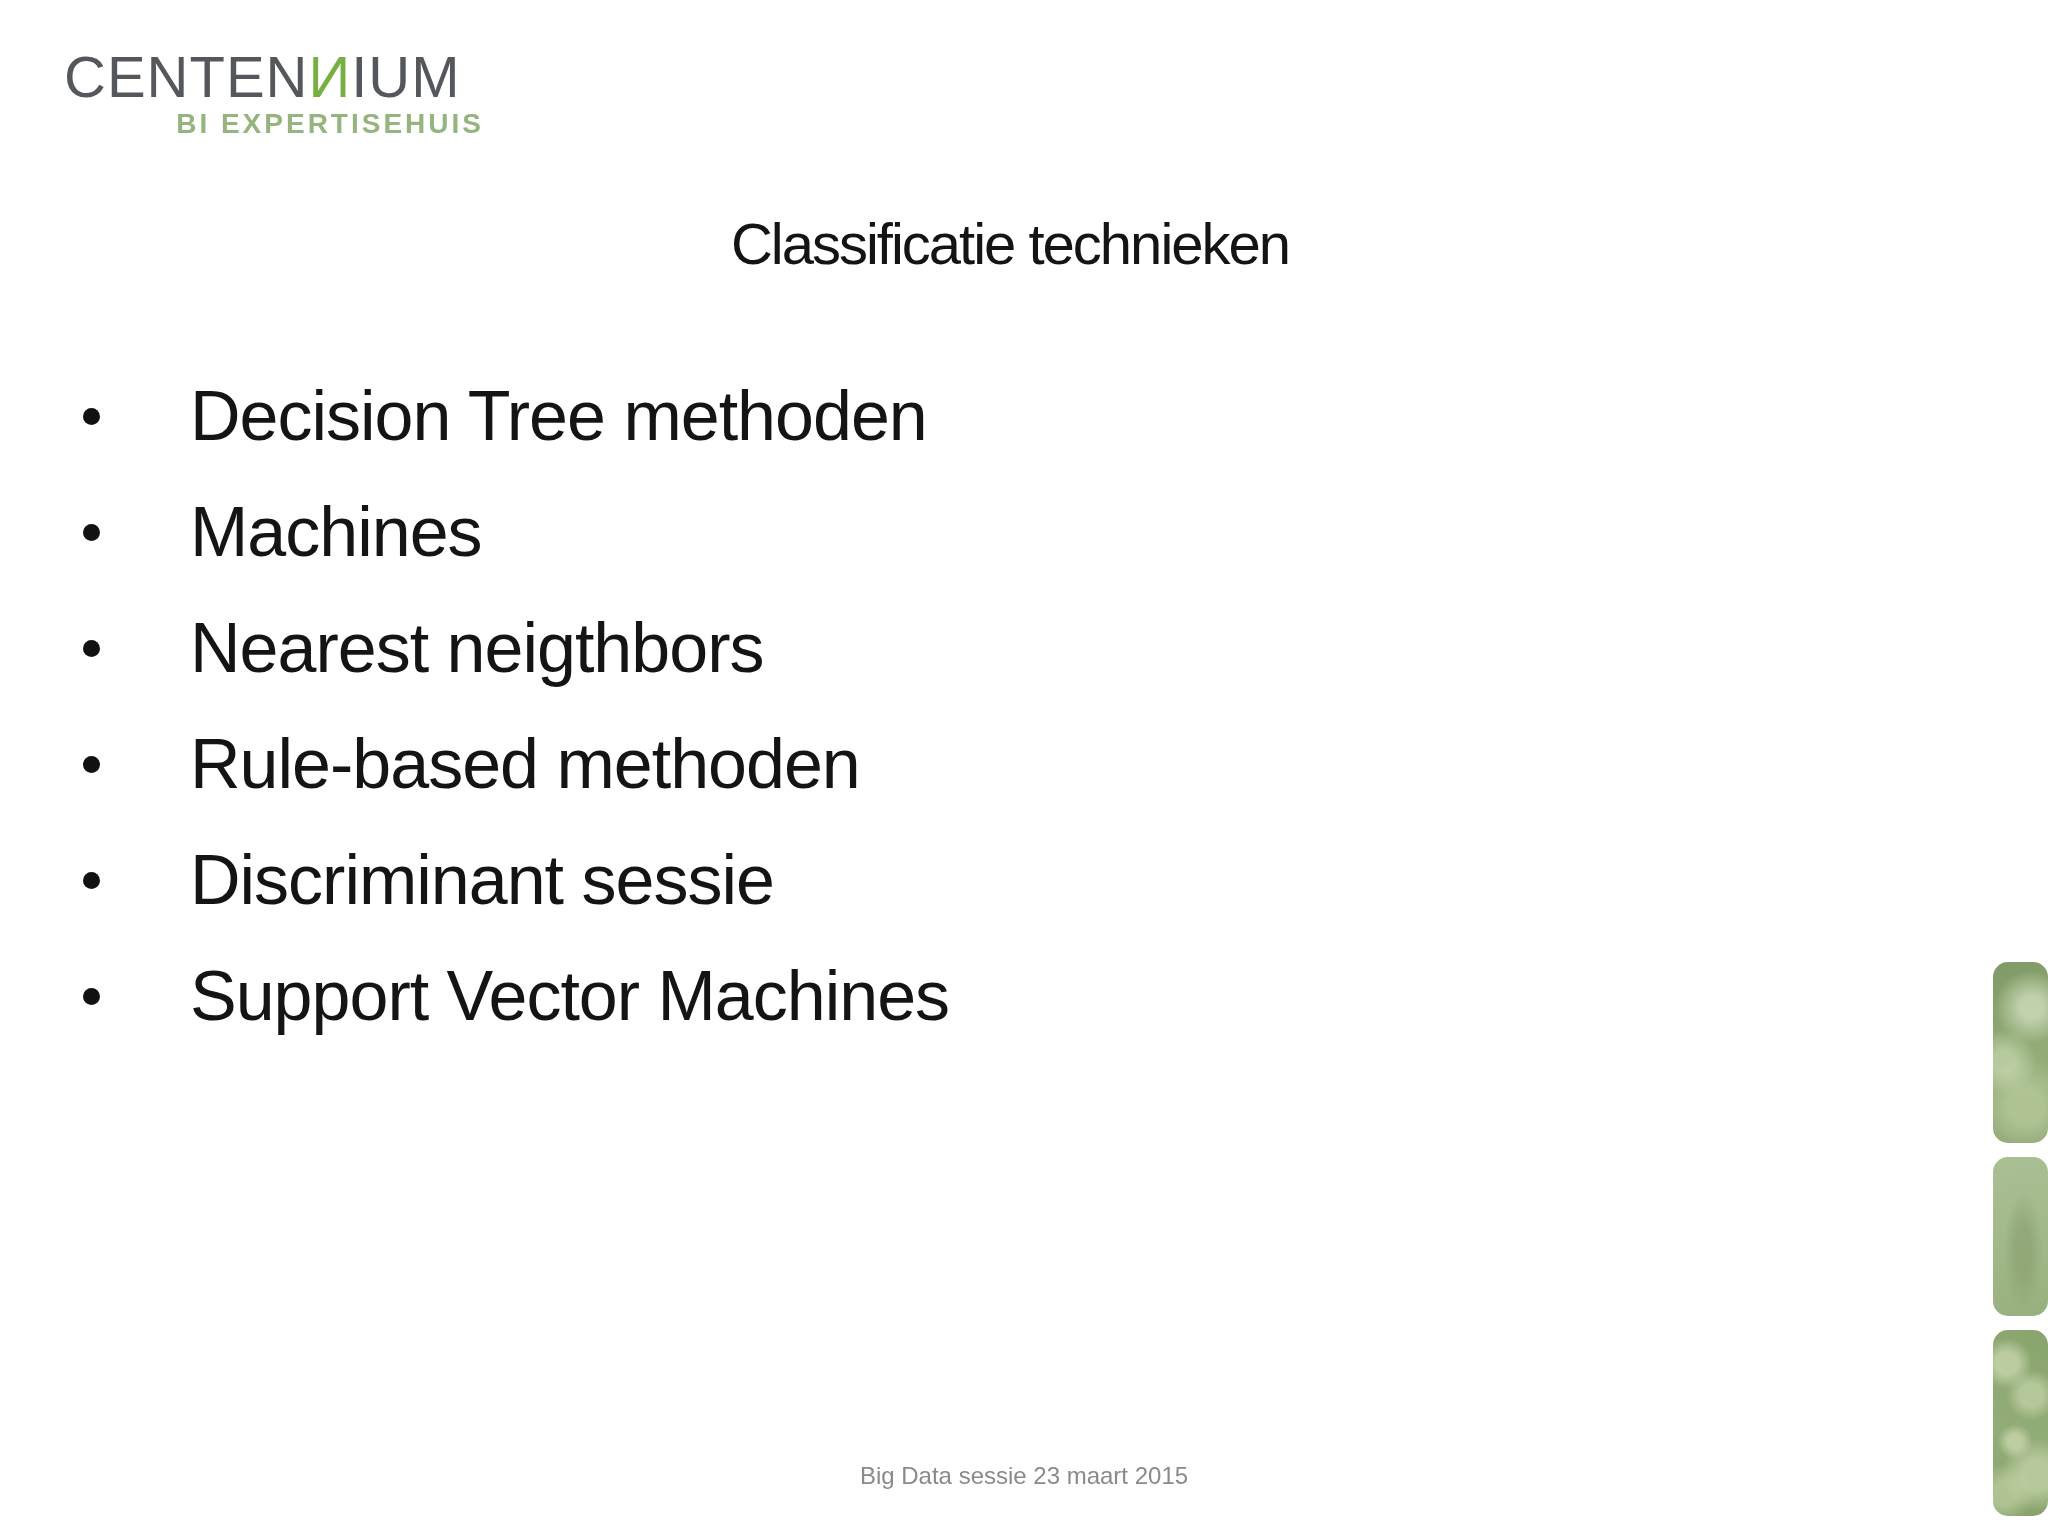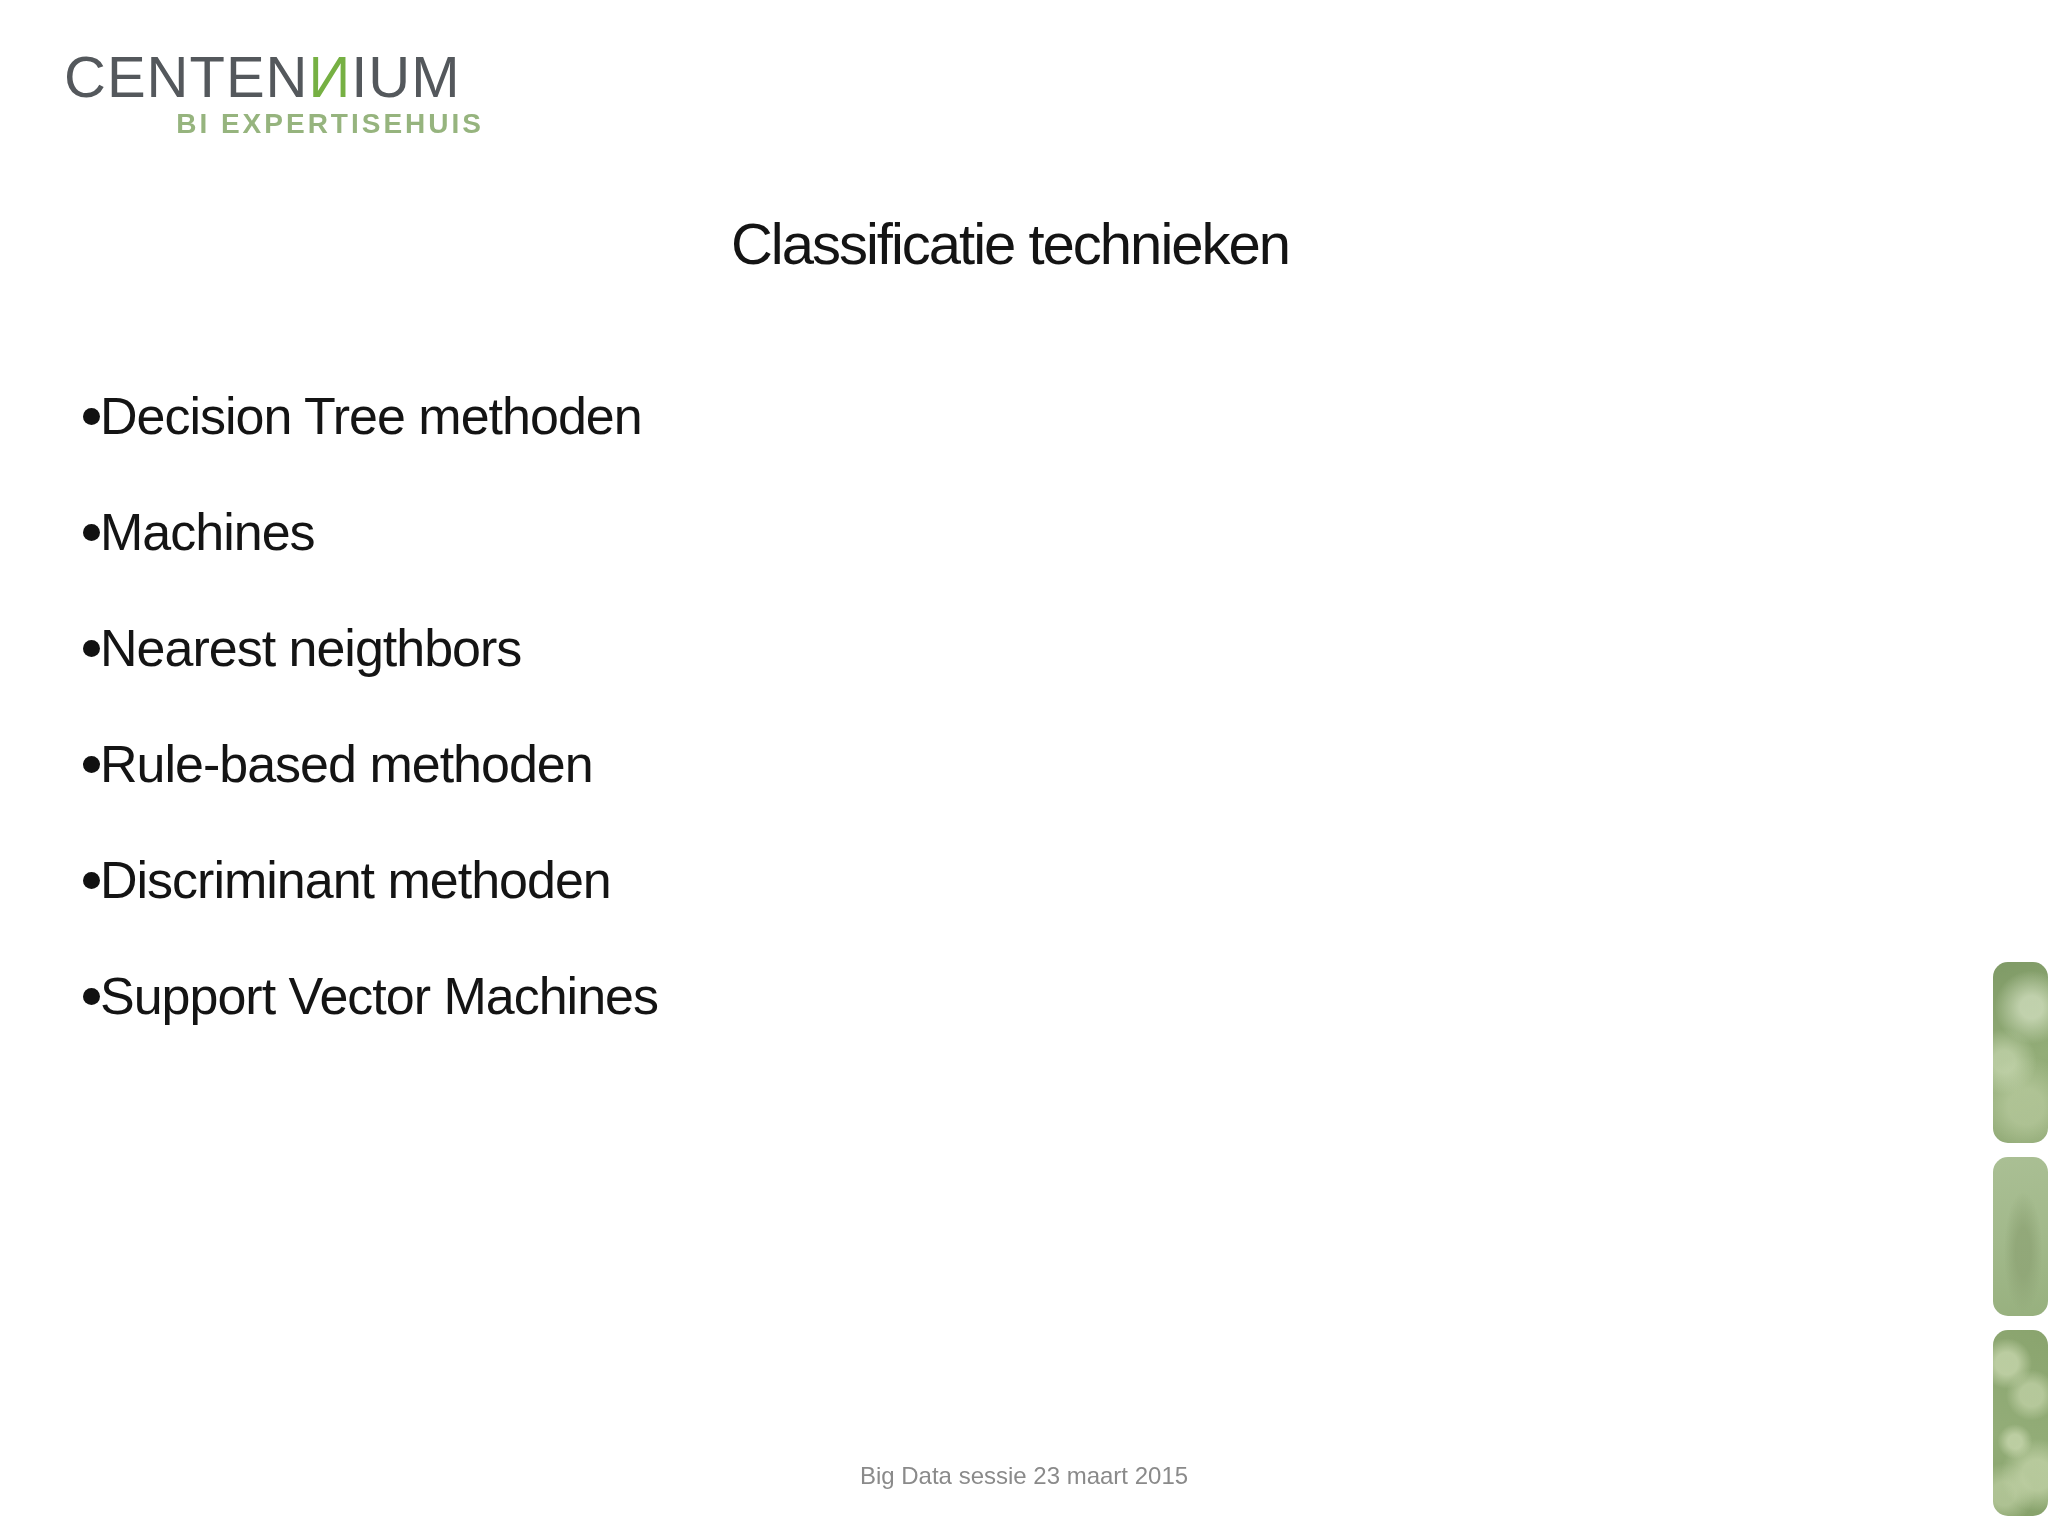--- a/index.html
+++ b/index.html
@@ -29,22 +29,22 @@
   }
 
   
   .bullets { position: absolute; left: 0; top: 358px; width: 1900px; list-style: none; }
   .bullets li { height: 116px; display: flex; align-items: center; }
   .bullet-dot {
     width: 17px; height: 17px; border-radius: 50%; background: #111111;
     margin-left: 83px; flex: 0 0 auto;
   }
   .bullet-text {
-    color: #141414;
-    font-size: 52px; font-weight: 400; letter-spacing: -1px; line-height: 1;
+    margin-left: 90px; color: #141414;
+    font-size: 70px; font-weight: 400; letter-spacing: -1px; line-height: 1;
     white-space: nowrap;
   }
 
   
   .footer {
     position: absolute; left: 0; top: 1462px; width: 2048px; text-align: center;
     color: #8a8a8a; font-size: 24px; line-height: 1.2;
   }
 
   
@@ -100,21 +100,21 @@
     <li>
       <span class="bullet-dot"></span>
       <span class="bullet-text">Nearest neigthbors</span>
     </li>
     <li>
       <span class="bullet-dot"></span>
       <span class="bullet-text">Rule-based methoden</span>
     </li>
     <li>
       <span class="bullet-dot"></span>
-      <span class="bullet-text">Discriminant methoden</span>
+      <span class="bullet-text">Discriminant sessie</span>
     </li>
     <li>
       <span class="bullet-dot"></span>
       <span class="bullet-text">Support Vector Machines</span>
     </li>
   </ul>
 
   <div class="footer">Big Data sessie 23 maart 2015</div>
 
   <div class="strip strip-1"></div>

